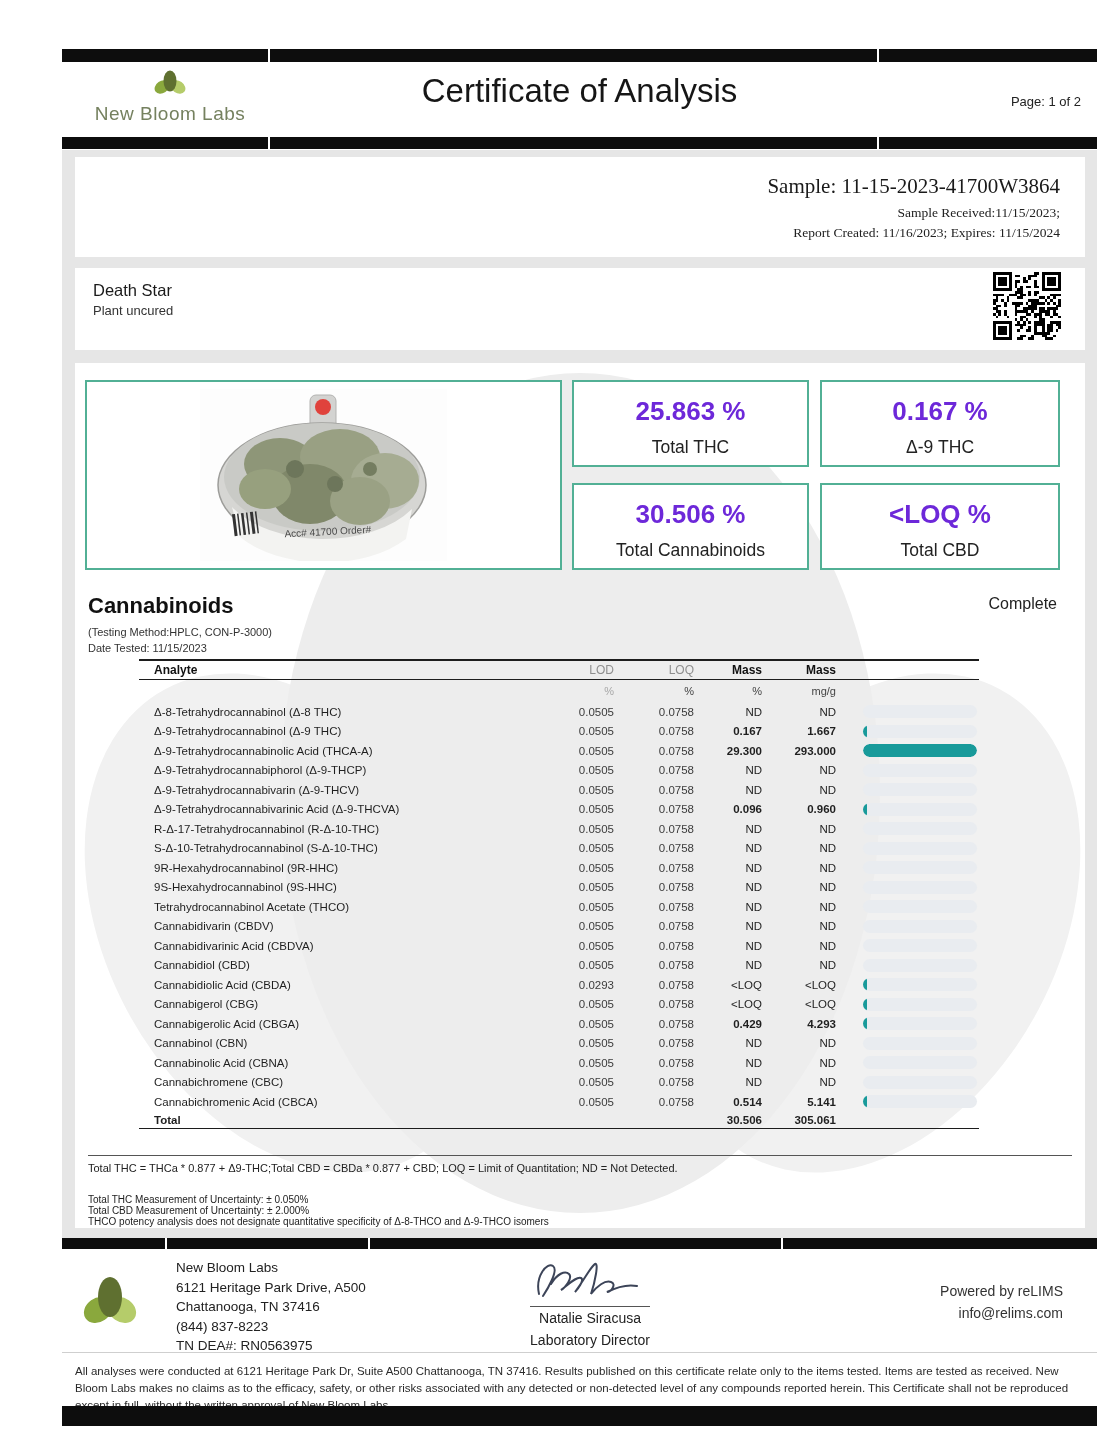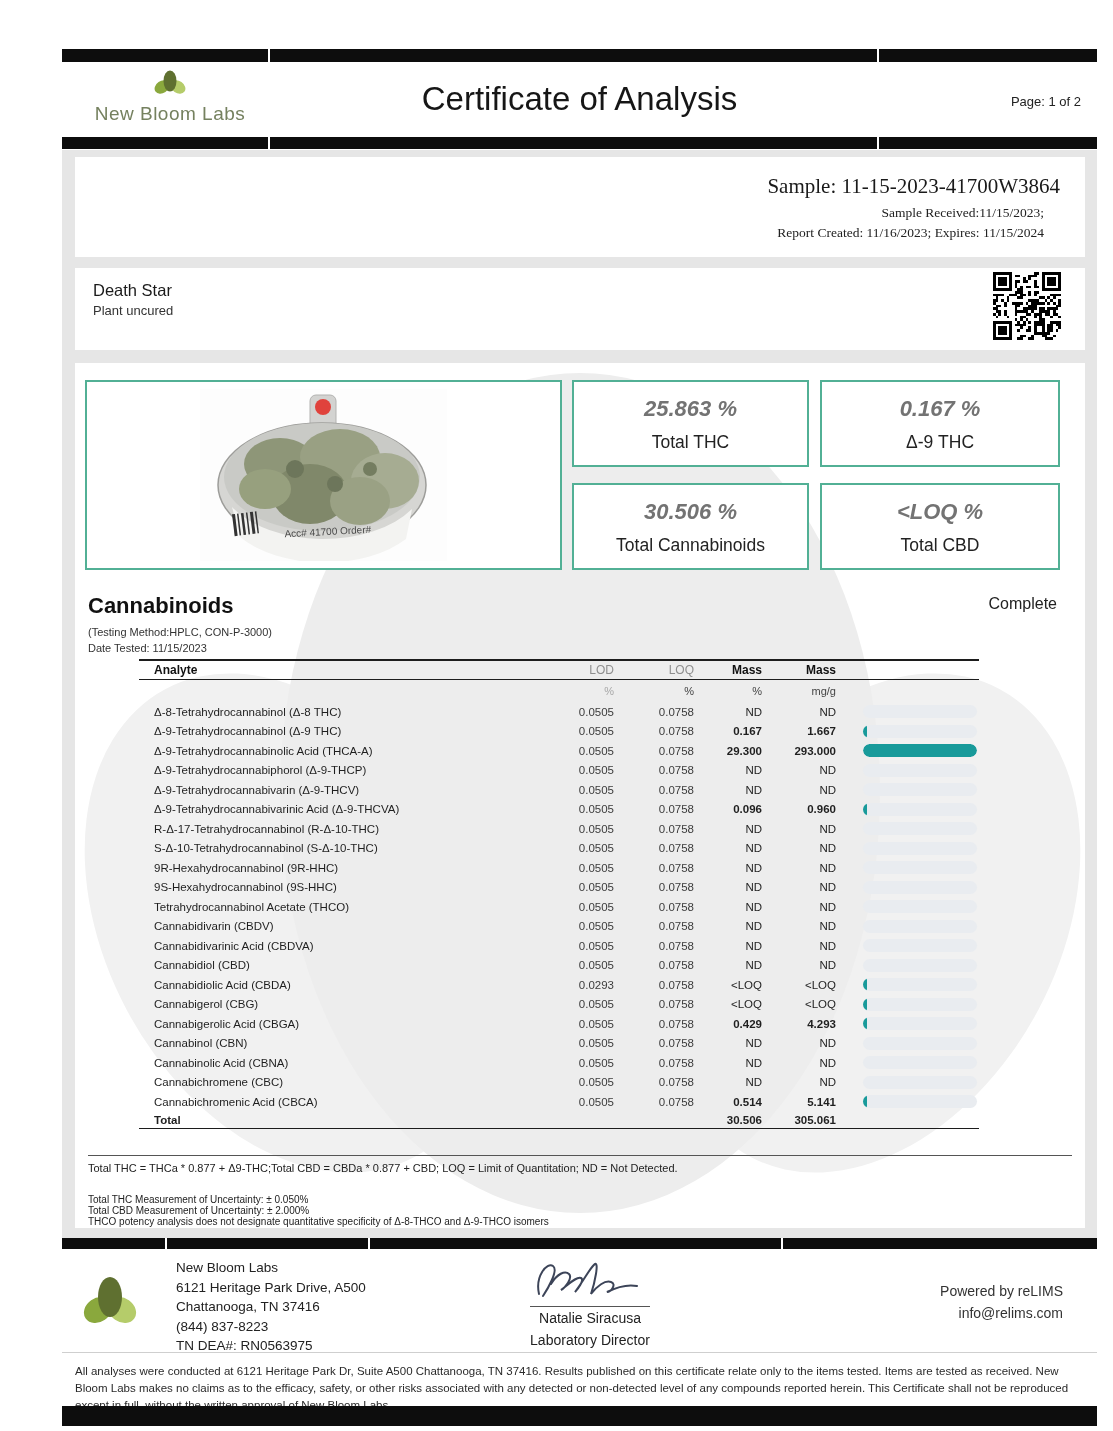--- a/index.html
+++ b/index.html
@@ -8,43 +8,43 @@
   .page { position:relative; width:1113px; height:1431px; background:#fff; overflow:hidden; }
 
   
   .hbar { position:absolute; left:62px; width:1035px; display:flex; background:transparent; }
   .hbar .seg { background:#0d0d0d; height:100%; }
   .hbar .gap { width:2px; background:#fff; height:100%; }
   #bar-top { top:49px; height:13px; }
   #bar-hbottom { top:137px; height:12px; }
   .brand-block { position:absolute; left:75px; top:68px; width:190px; text-align:center; }
   .brand-text { font-size:19px; color:#75815f; letter-spacing:.5px; margin-top:3px; }
-  .coa-title { position:absolute; left:62px; top:80px; width:1035px; text-align:center; font-size:33px; color:#161616; }
+  .coa-title { position:absolute; left:62px; top:72px; width:1035px; text-align:center; font-size:33px; color:#161616; }
   .page-label { position:absolute; top:94px; right:32px; width:220px; text-align:right; font-size:13px; color:#222; }
 
   
   .gray-band { position:absolute; left:62px; top:150px; width:1035px; height:1088px; background:#e6e6e6; }
   .card { position:absolute; background:#fff; }
   #card-sample { left:75px; top:157px; width:1010px; height:100px;font-family:Liberation Serif, serif; }
   .sample-id { text-align:right; padding:17px 25px 0 0; font-size:21px; color:#1a1a1a; }
-  .sample-sub { text-align:right; padding:4px 41px 0 0; font-size:13.5px; color:#222; line-height:20px; }
+  .sample-sub { text-align:right; padding:4px 25px 0 0; font-size:13.5px; color:#222; line-height:20px; }
   #card-product { left:75px; top:268px; width:1010px; height:82px; }
   .prod-name { padding:13px 0 0 18px; font-size:16.5px; color:#1a1a1a; }
   .prod-form { padding:3px 0 0 18px; font-size:13px; color:#333; }
   .qr { position:absolute; top:4px; right:24px; width:68px; height:68px; background:#fff; }
 
   #card-main { left:75px; top:363px; width:1010px; height:865px; overflow:hidden; }
   .watermark { position:absolute; inset:0; z-index:0; pointer-events:none; }
   .main-inner { position:relative; z-index:1; }
 
   .photo-box { position:absolute; left:10px; top:17px; width:477px; height:190px; border:2px solid #52b095; background:#fff; display:flex; align-items:center; justify-content:center; }
   .summary-grid { position:absolute; left:497px; top:17px; width:488px; height:190px;
                   display:grid; grid-template-columns:237px 240px; grid-template-rows:87px 87px; column-gap:11px; row-gap:16px; }
   .sum-box { border:2px solid #52b095; background:#fff; text-align:center; padding-top:14px; }
-  .sum-val { font-size:22px; font-weight:bold; color:#737373;font-style:italic; }
+  .sum-val { font-size:26px; font-weight:bold; color:#6d28d9; }
   .sum-lab { font-size:17.5px; color:#222; margin-top:10px; }
 
   .section-title { position:absolute; left:13px; top:230px; font-size:22px; font-weight:bold; color:#111; }
   .section-status { position:absolute; right:28px; top:232px; font-size:16px; color:#222; }
   .method-line { position:absolute; left:13px; top:263px; font-size:11px; color:#333; }
   .date-line { position:absolute; left:13px; top:279px; font-size:11px; color:#333; }
 
   .table-wrap { position:absolute; left:64px; top:296px; width:840px; }
   .thead { display:grid; grid-template-columns:380px 95px 80px 68px 74px 1fr; align-items:center;
            border-top:2px solid #1c1c1c; border-bottom:1.5px solid #1c1c1c; height:21px; }

